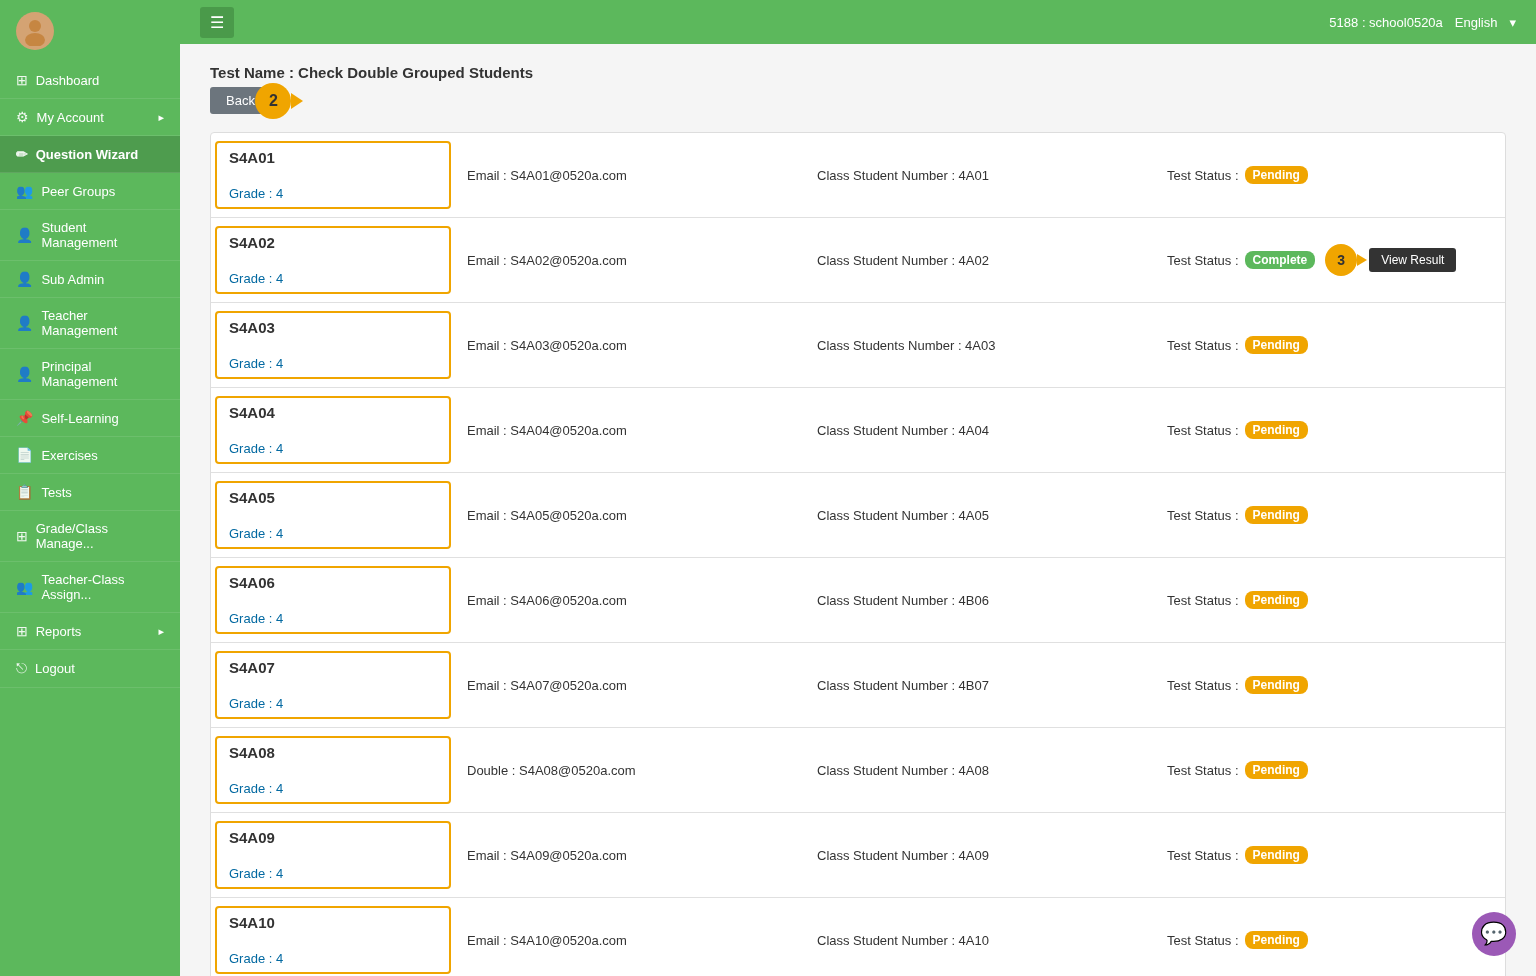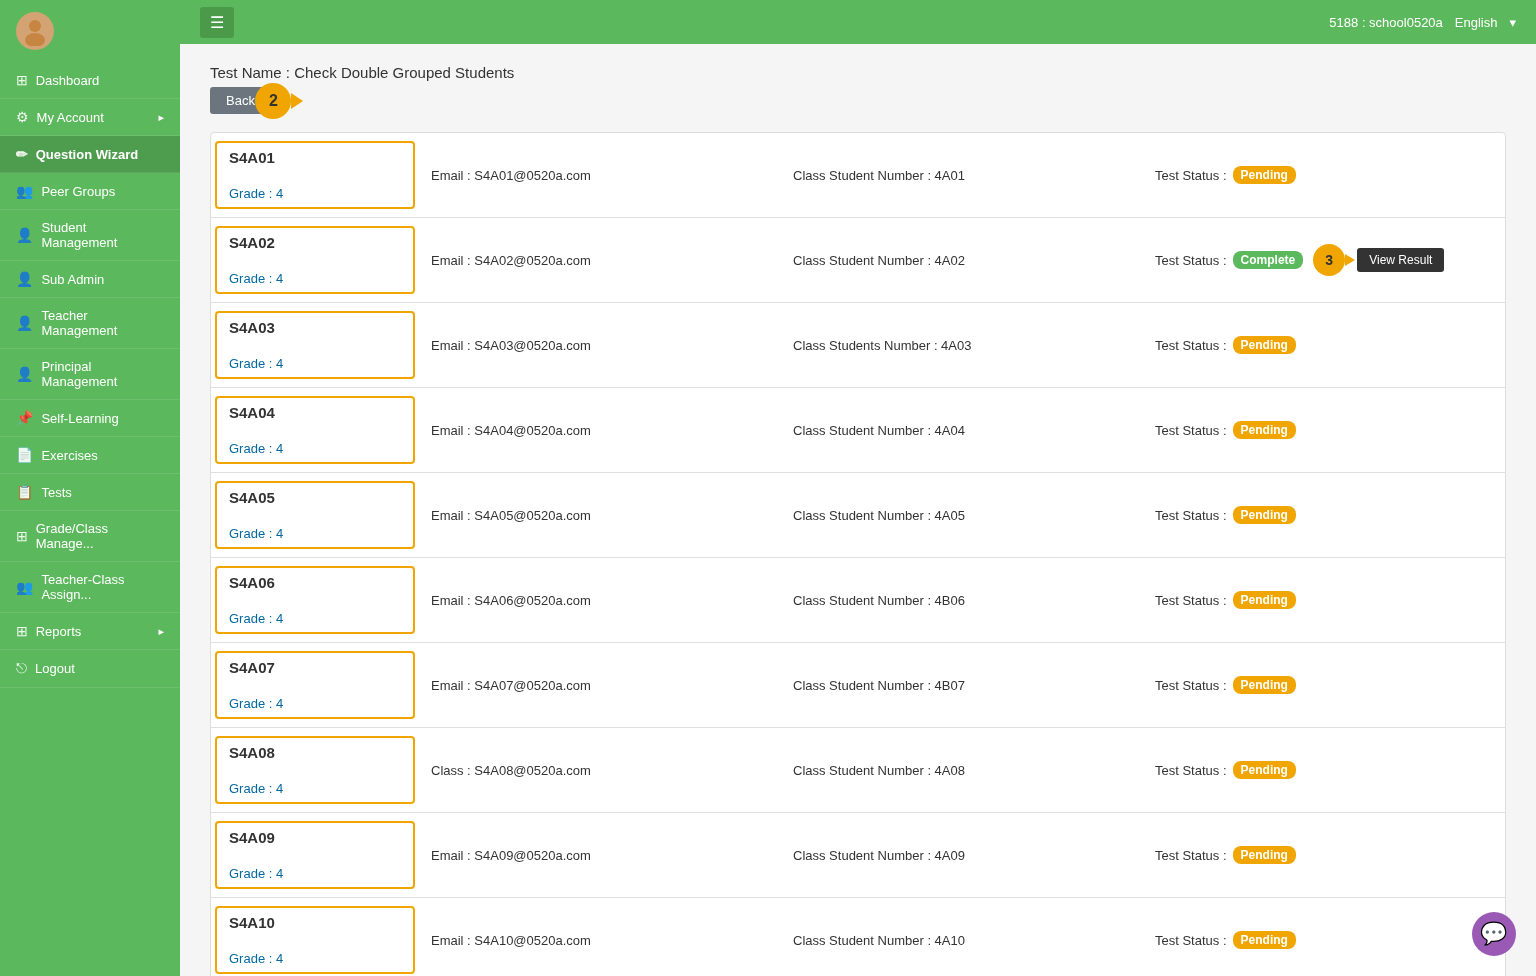--- a/index.html
+++ b/index.html
@@ -71,42 +71,42 @@
       display: flex;
       flex-direction: column;
       overflow: hidden;
     }
     .content-area {
       flex: 1;
       overflow-y: auto;
       padding: 20px 30px;
     }
 
-    .test-name { font-size: 15px; color: #333; margin-bottom: 6px; }
+    .test-name { font-size: 15px; color: #333; margin-bottom: 6px; font-weight: bold; }
     .page-title { font-size: 22px; font-weight: bold; color: #333; margin-bottom: 14px; }
     .back-btn {
       background: #6c757d;
       color: white;
       border: none;
       padding: 6px 16px;
       border-radius: 3px;
       cursor: pointer;
       font-size: 13px;
       margin-bottom: 18px;
     }
     .student-row {
       display: flex;
       align-items: center;
       border-bottom: 1px solid #e0e0e0;
       padding: 6px 0;
       min-height: 55px;
     }
     .student-row:last-child { border-bottom: none; }
     .student-info-col {
-      width: 200px;
+      width: 236px;
       padding: 6px 12px;
     }
     .student-info-col.highlighted {
       border: 2px solid #f0a500;
       border-radius: 4px;
       margin: 2px 4px;
     }
     .student-name { font-weight: bold; font-size: 15px; color: #333; }
     .student-grade { font-size: 13px; color: #0369a1; margin-top: 20px; }
     .student-email { flex: 1; font-size: 13px; color: #333; padding: 0 12px; }
@@ -379,21 +379,21 @@
       Test Status :
       <span class="status-badge status-pending">Pending</span>
       
     </div>
   </div>
         <div class="student-row">
     <div class="student-info-col highlighted" style="min-width:200px;">
       <div class="student-name">S4A08</div>
       <div class="student-grade">Grade : 4</div>
     </div>
-    <div class="student-email">Class : S4A08@0520a.com</div>
+    <div class="student-email">Double : S4A08@0520a.com</div>
     <div class="student-class">Class Student Number : 4A08</div>
     <div class="student-status">
       Test Status :
       <span class="status-badge status-pending">Pending</span>
       
     </div>
   </div>
         <div class="student-row">
     <div class="student-info-col highlighted" style="min-width:200px;">
       <div class="student-name">S4A09</div>

